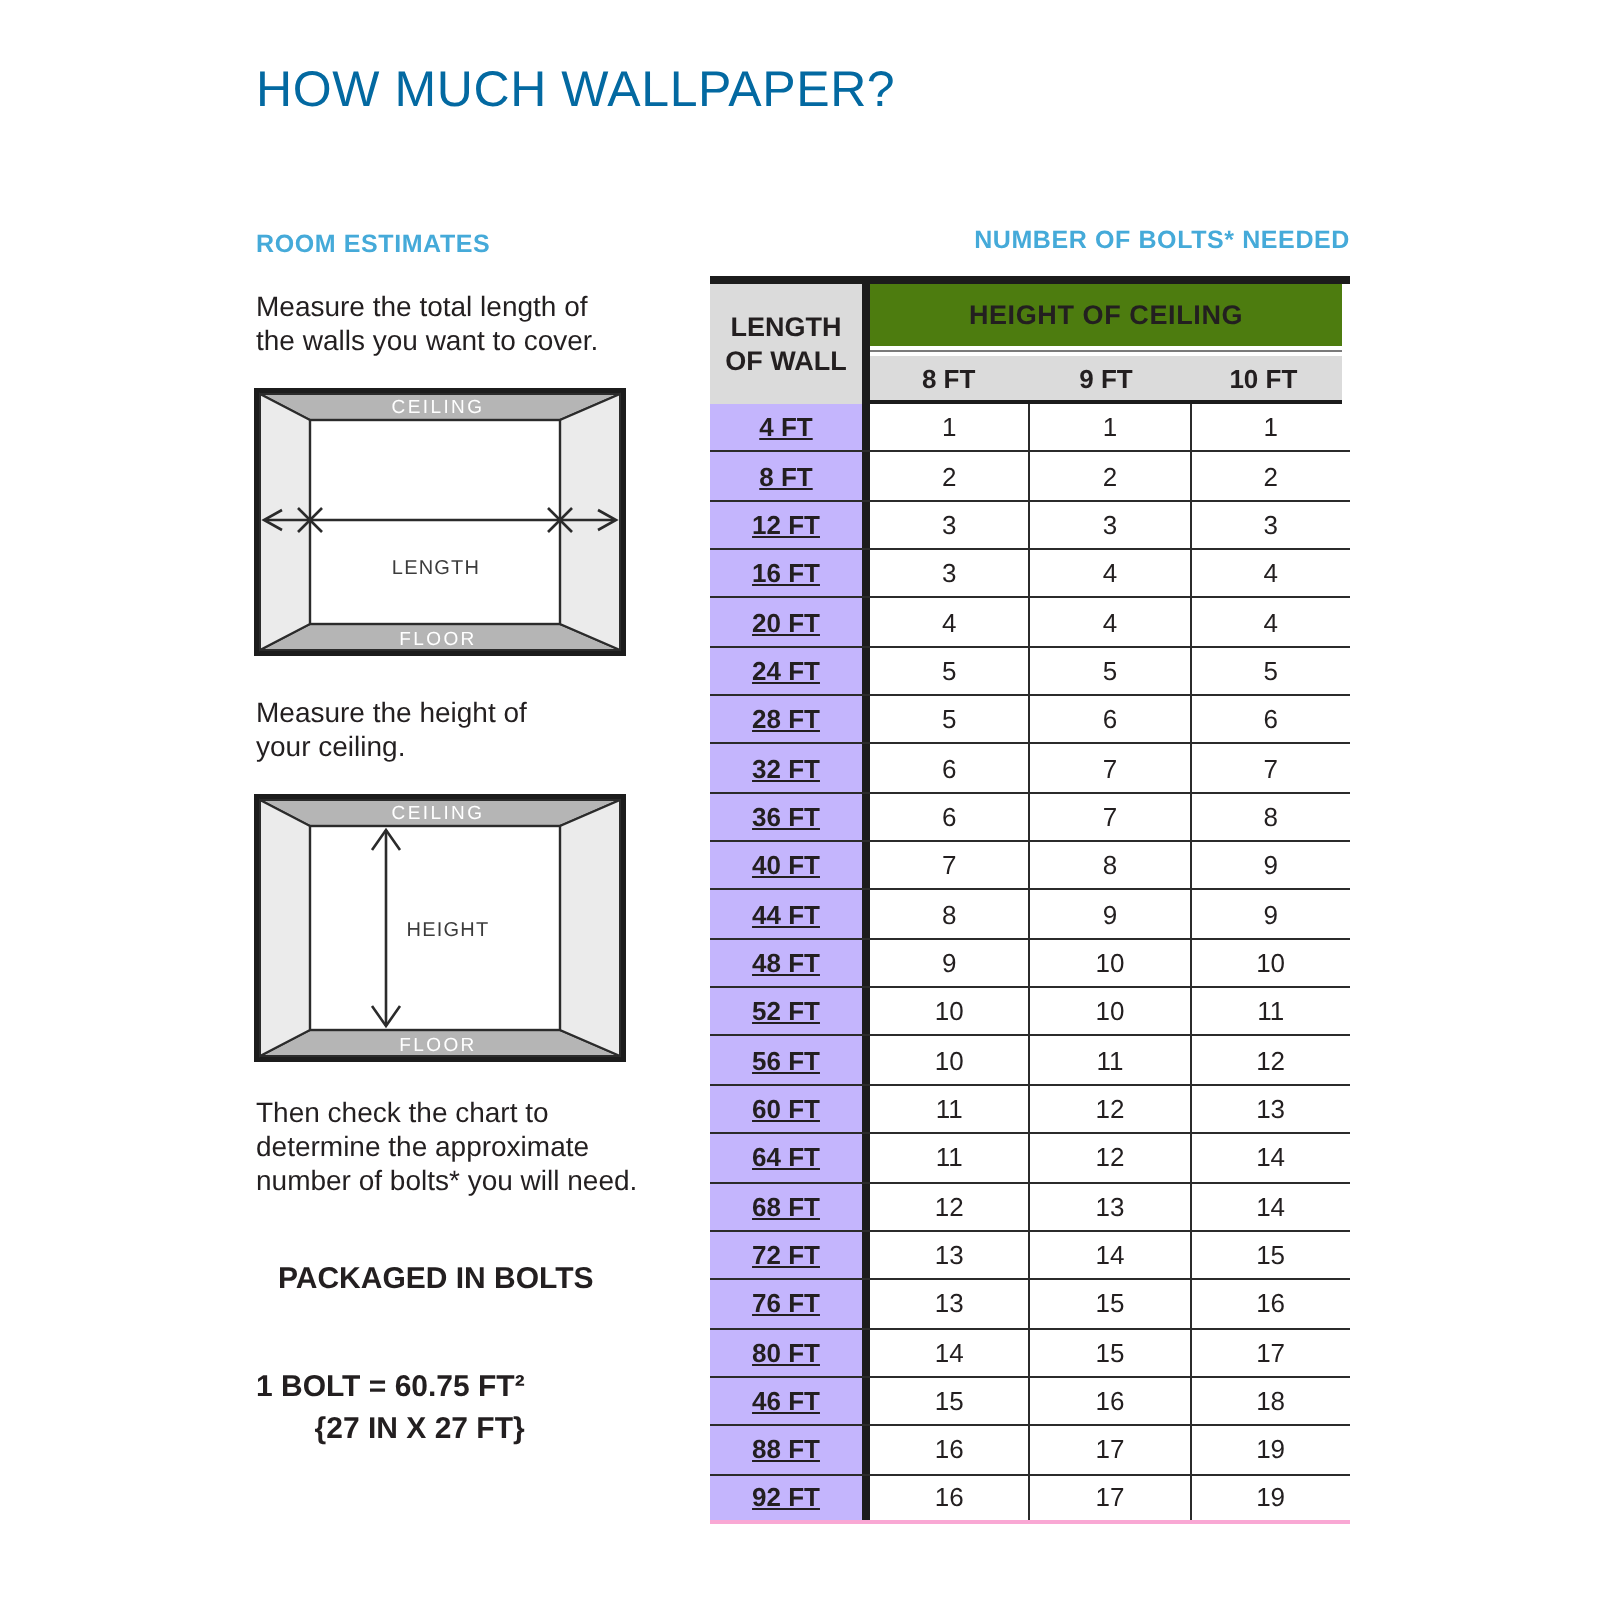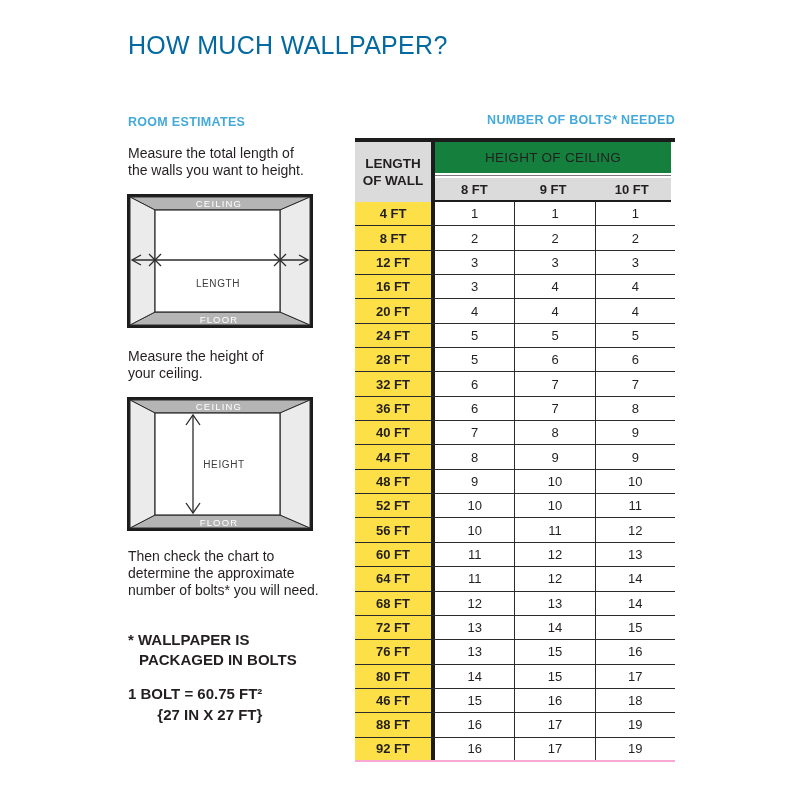--- a/index.html
+++ b/index.html
@@ -41,55 +41,55 @@
   }
   .thead { display:flex; }
   .corner-cell {
     width:80px; background:#dbdbdb; border-right:4px solid #1c1c1c;
     display:flex; align-items:center; justify-content:center;
     text-align:center; font-weight:bold; font-size:13.5px; line-height:17px;
     white-space:pre-line;
   }
   .head-right { width:236px; }
   .span-header {
-    height:31px; background:#15803d; display:flex; align-items:center; justify-content:center;
-    font-weight:normal; font-size:13.5px; letter-spacing:0.3px;
+    height:31px; background:#4d7c0f; display:flex; align-items:center; justify-content:center;
+    font-weight:bold; font-size:13.5px; letter-spacing:0.3px;
   }
   .head-gap { height:5px; background:#ffffff; position:relative; }
   .head-gap:after { content:""; position:absolute; left:0; right:0; top:2px; height:1px; background:#7a7a7a; }
   .sub-header { height:22px; background:#dbdbdb; display:flex; }
   .sub-header .sub-cell {
     flex:1; display:flex; align-items:center; justify-content:center; font-weight:bold;
   }
   .head-bottom { height:0; border-bottom:2px solid #1c1c1c; }
 
   .tbody .trow { display:flex; height:24.35px; border-bottom:1px solid #2b2b2b; }
   .tbody .trow:last-child { border-bottom:2px solid #f9a8d4; }
   .tlabel {
-    width:80px; background:#fde047; border-right:4px solid #1c1c1c;
-    display:flex; align-items:center; justify-content:center; font-weight:bold;
+    width:80px; background:#c4b5fd; border-right:4px solid #1c1c1c;
+    display:flex; align-items:center; justify-content:center; font-weight:bold;text-decoration:underline;
   }
   .tcell {
     flex:1; display:flex; align-items:center; justify-content:center; background:#ffffff;
   }
   .tcell + .tcell { border-left:1px solid #2b2b2b; }
 
   svg text { font-family:"Liberation Sans", sans-serif; }
   .band-label { fill:#ffffff; font-size:9.5px; letter-spacing:1.2px; }
   .dim-label  { fill:#3c3c3c; font-size:10px; letter-spacing:0.6px; }
 </style>
 </head>
 <body>
 
 <div class="abs page-title">HOW MUCH WALLPAPER?</div>
 
 <div class="abs section-heading room-heading">ROOM ESTIMATES</div>
 
 <div class="abs body-text step1">Measure the total length of
-the walls you want to height.</div>
+the walls you want to cover.</div>
 
 <svg class="diagram diagram1" viewBox="0 0 186 134">
   <rect x="1.5" y="1.5" width="183" height="131" fill="#ffffff" stroke="#1c1c1c" stroke-width="3"></rect>
   <polygon points="3,3 183,3 153,16 28,16" fill="#b5b5b5" stroke="#2b2b2b" stroke-width="1"></polygon>
   <polygon points="3,131 183,131 153,118 28,118" fill="#b5b5b5" stroke="#2b2b2b" stroke-width="1"></polygon>
   <polygon points="3,3 28,16 28,118 3,131" fill="#ebebeb" stroke="#2b2b2b" stroke-width="1"></polygon>
   <polygon points="183,3 153,16 153,118 183,131" fill="#ebebeb" stroke="#2b2b2b" stroke-width="1"></polygon>
   <rect x="28" y="16" width="125" height="102" fill="#ffffff" stroke="#2b2b2b" stroke-width="1.2"></rect>
   <text x="92" y="12.5" text-anchor="middle" class="band-label">CEILING</text>
   <text x="92" y="128.5" text-anchor="middle" class="band-label">FLOOR</text>
@@ -123,21 +123,20 @@
     <path d="M59,106 L66,116 L73,106"></path>
   </g>
   <text x="97" y="71" text-anchor="middle" class="dim-label">HEIGHT</text>
 </svg>
 
 <div class="abs body-text step3">Then check the chart to
 determine the approximate
 number of bolts* you will need.</div>
 
 <div class="abs footnote">
-  <div>* WALLPAPER IS</div>
   <div class="indent">PACKAGED IN BOLTS</div>
 </div>
 
 <div class="abs bolt-note">1 BOLT = 60.75 FT²
 {27 IN X 27 FT}</div>
 
 <div class="abs section-heading table-heading">NUMBER OF BOLTS* NEEDED</div>
 
 <div class="bolt-table">
   <div class="thead">

